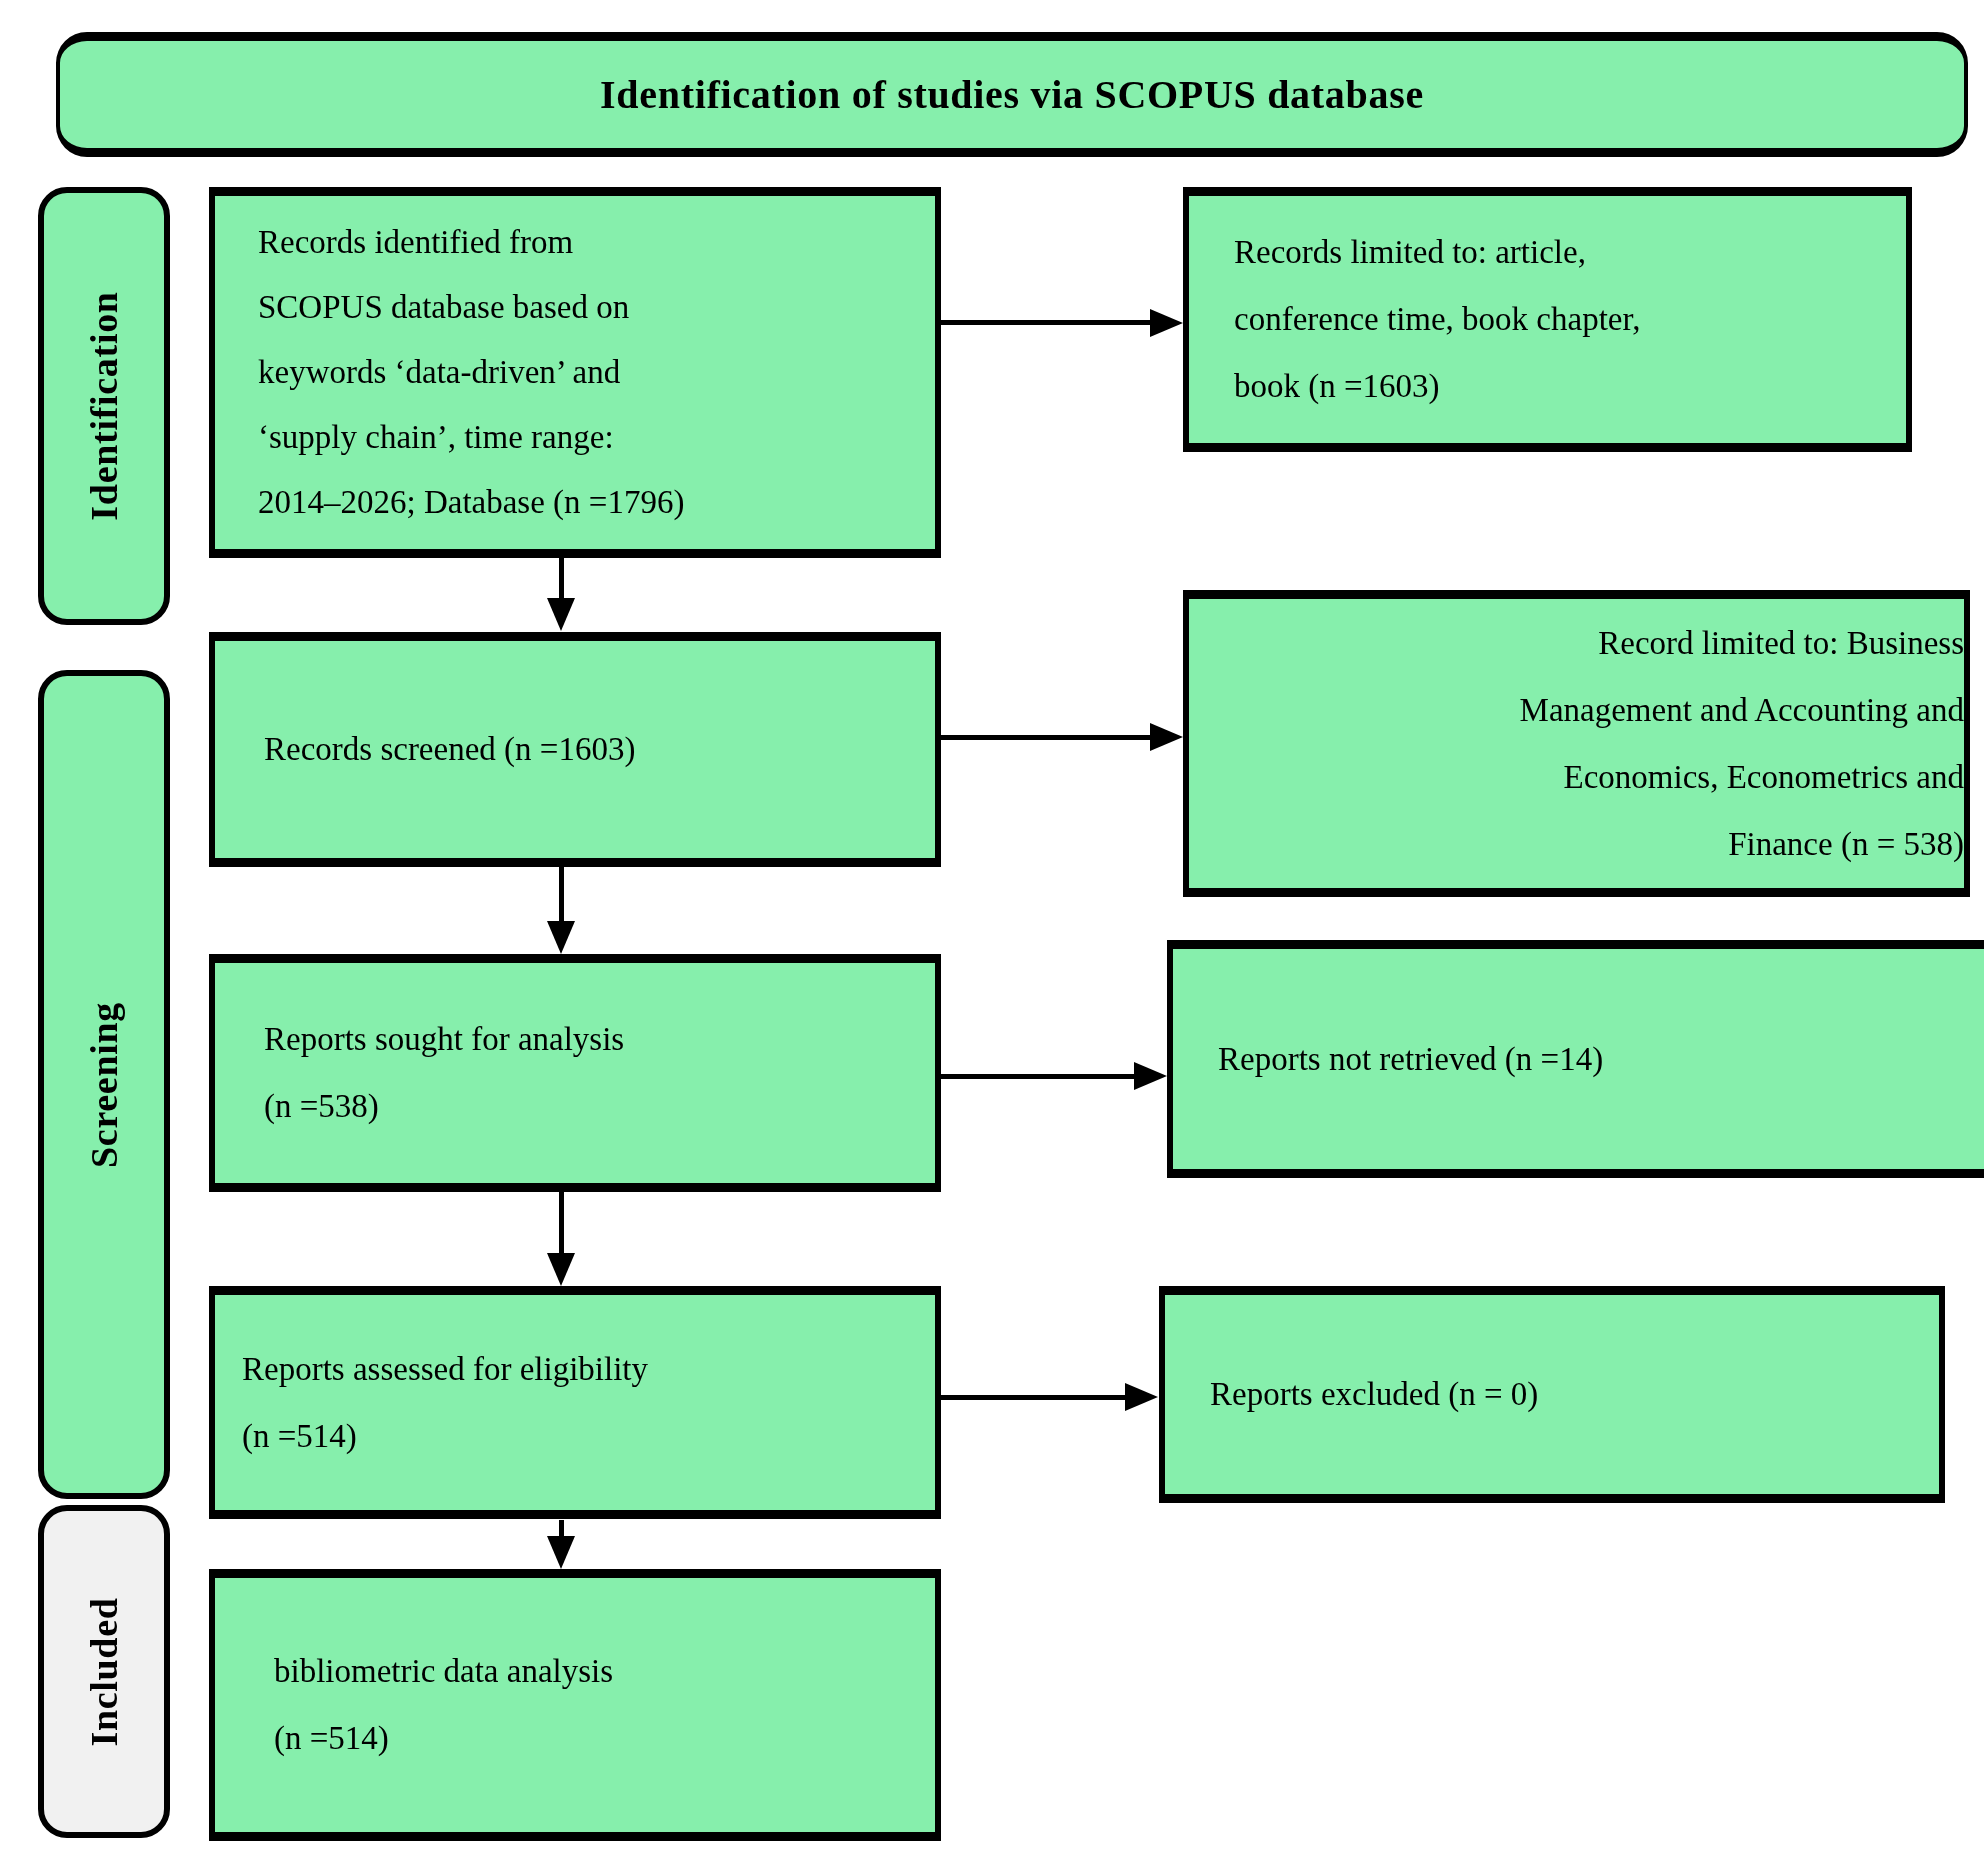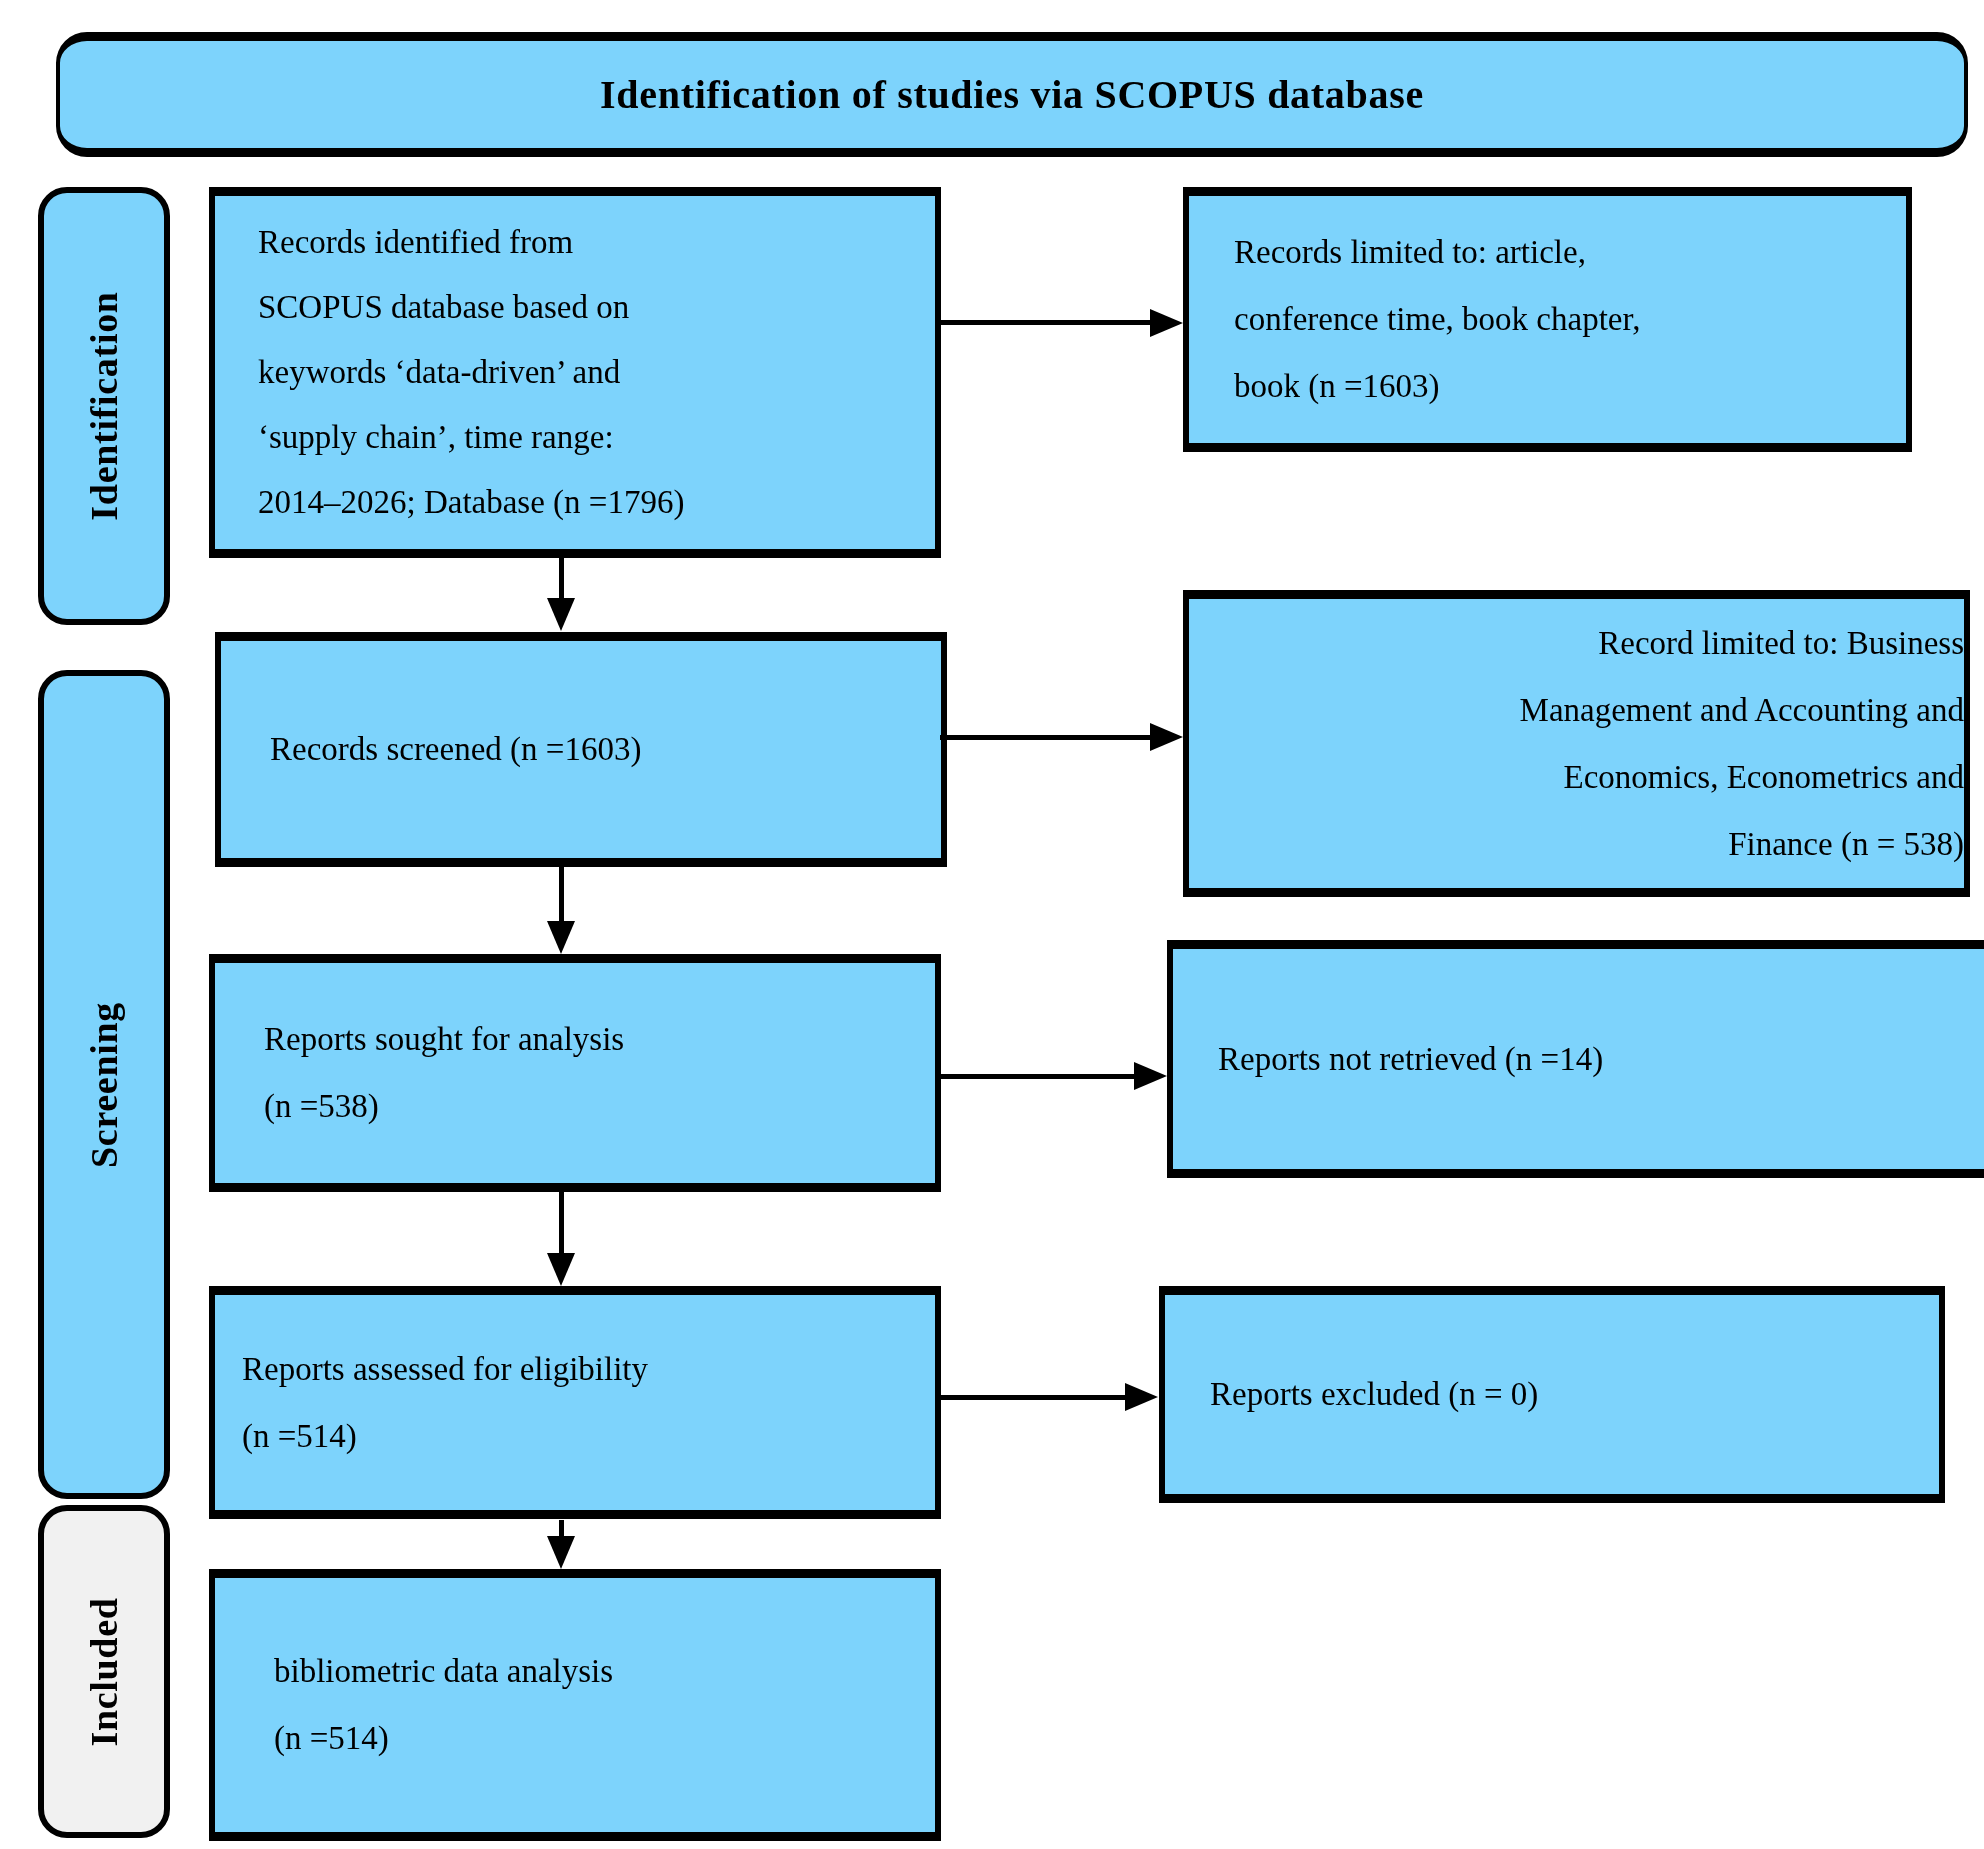--- a/index.html
+++ b/index.html
@@ -1,20 +1,20 @@
 <!DOCTYPE html>
 <html style="font-size:11px"><head>
 <meta charset="utf-8">
 <style>
   html,body{margin:0;padding:0;background:#ffffff;}
   #canvas{
     position:relative;width:1985px;height:1849px;background:#ffffff;
     font-family:"Liberation Serif","DejaVu Serif",serif;color:#000000;
   }
-  .box{position:absolute;box-sizing:border-box;border-style:solid;border-color:#000;background:#7dd3fc;}
+  .box{position:absolute;box-sizing:border-box;border-style:solid;border-color:#000;background:#86efac;}
   .titlebox{
     border-width:9.8px 4.9px;border-radius:31px;
     display:flex;align-items:center;justify-content:center;
     font-size:40px;font-weight:bold;letter-spacing:0.7px;
   }
   .stagebox{
     border-width:6.3px;border-radius:29px;
     display:flex;align-items:center;justify-content:center;
   }
   .stagebox .rot{
@@ -57,21 +57,21 @@
   </div>
 
   <div class="box flowbox lh93" style="left:209px;top:187px;width:732px;height:371px;padding-left:43px;">
     <div class="line">Records identified from</div>
     <div class="line">SCOPUS database based on</div>
     <div class="line">keywords ‘data-driven’ and</div>
     <div class="line">‘supply chain’, time range:</div>
     <div class="line">2014–2026; Database (n =1796)</div>
   </div>
 
-  <div class="box flowbox lh96" style="left:209px;top:632px;width:732px;height:235px;padding-left:49px;margin-left:6px;">
+  <div class="box flowbox lh96" style="left:209px;top:632px;width:732px;height:235px;padding-left:49px;">
     <div class="line">Records screened (n =1603)</div>
   </div>
 
   <div class="box flowbox lh96" style="left:209px;top:954px;width:732px;height:238px;padding-left:49px;">
     <div class="line">Reports sought for analysis</div>
     <div class="line">(n =538)</div>
   </div>
 
   <div class="box flowbox lh96" style="left:209px;top:1286px;width:732px;height:233px;padding-left:27px;">
     <div class="line">Reports assessed for eligibility</div>

